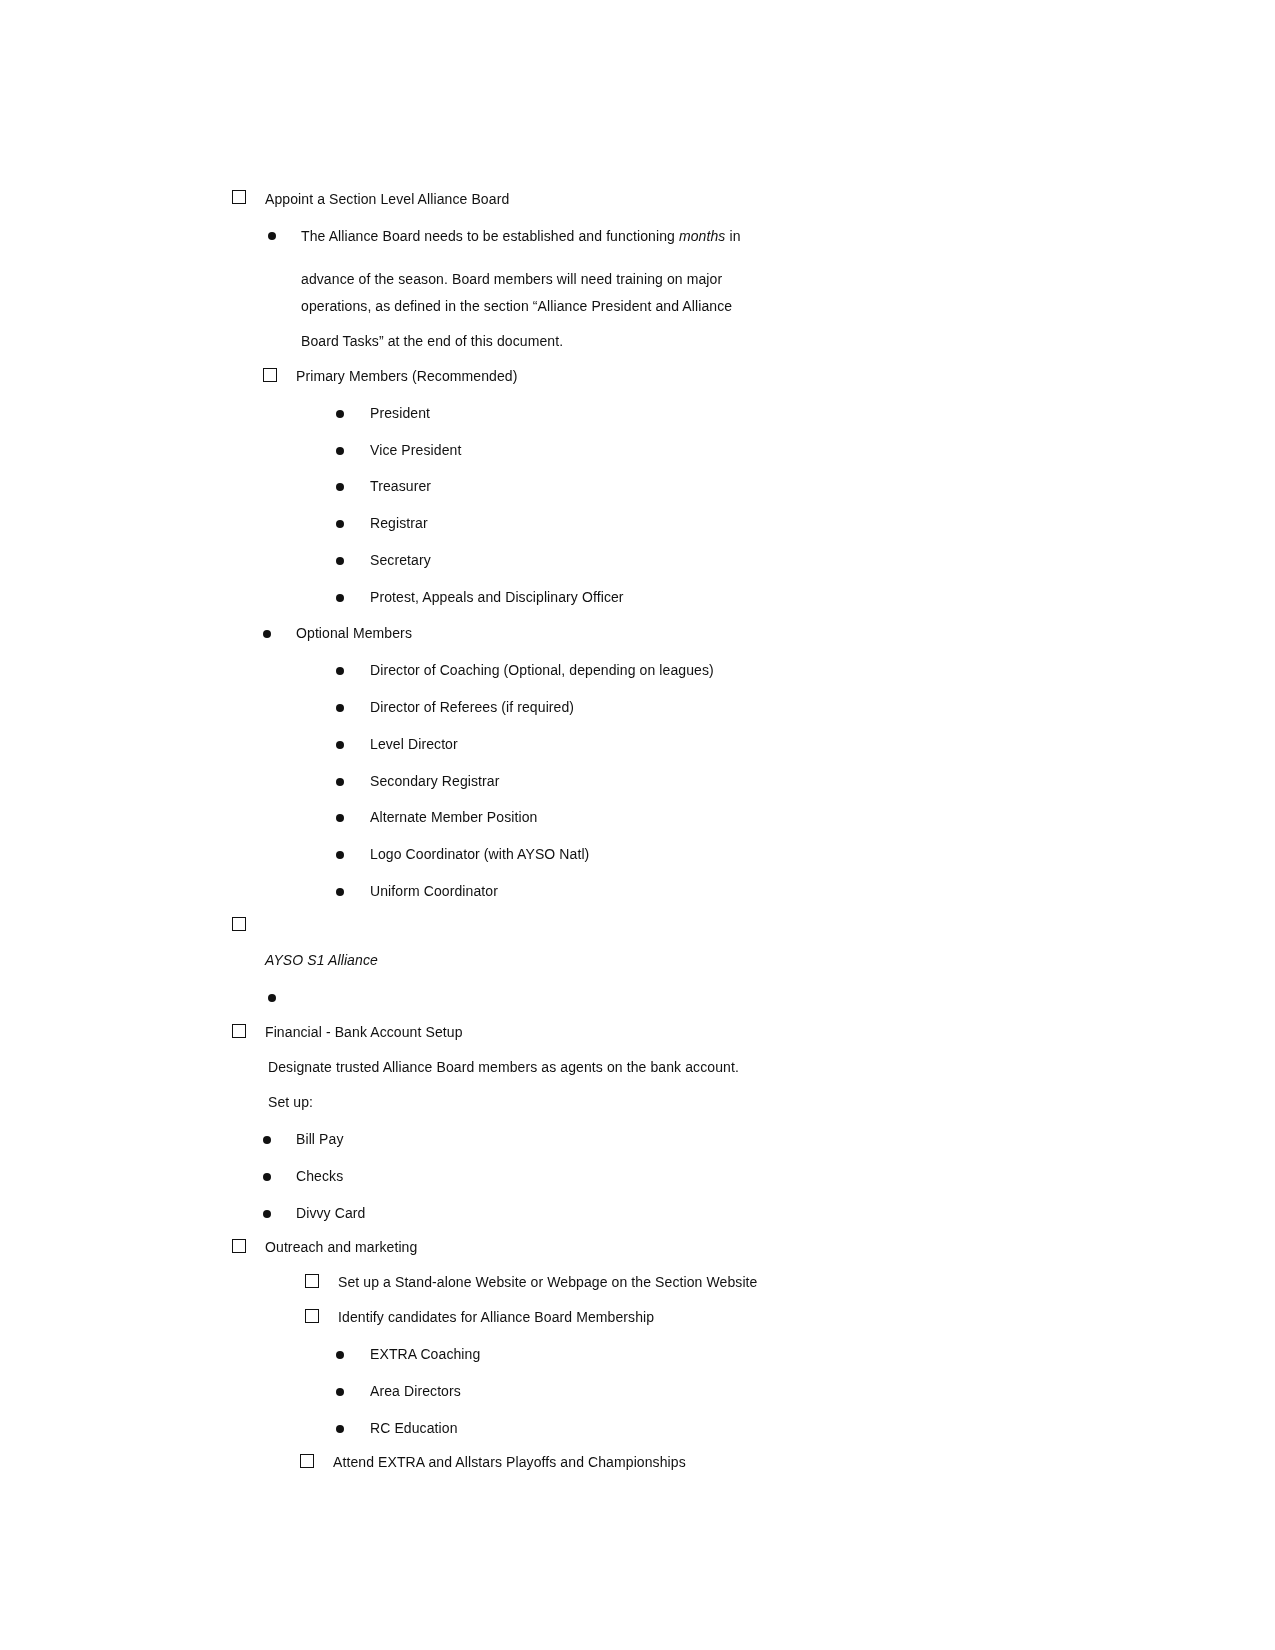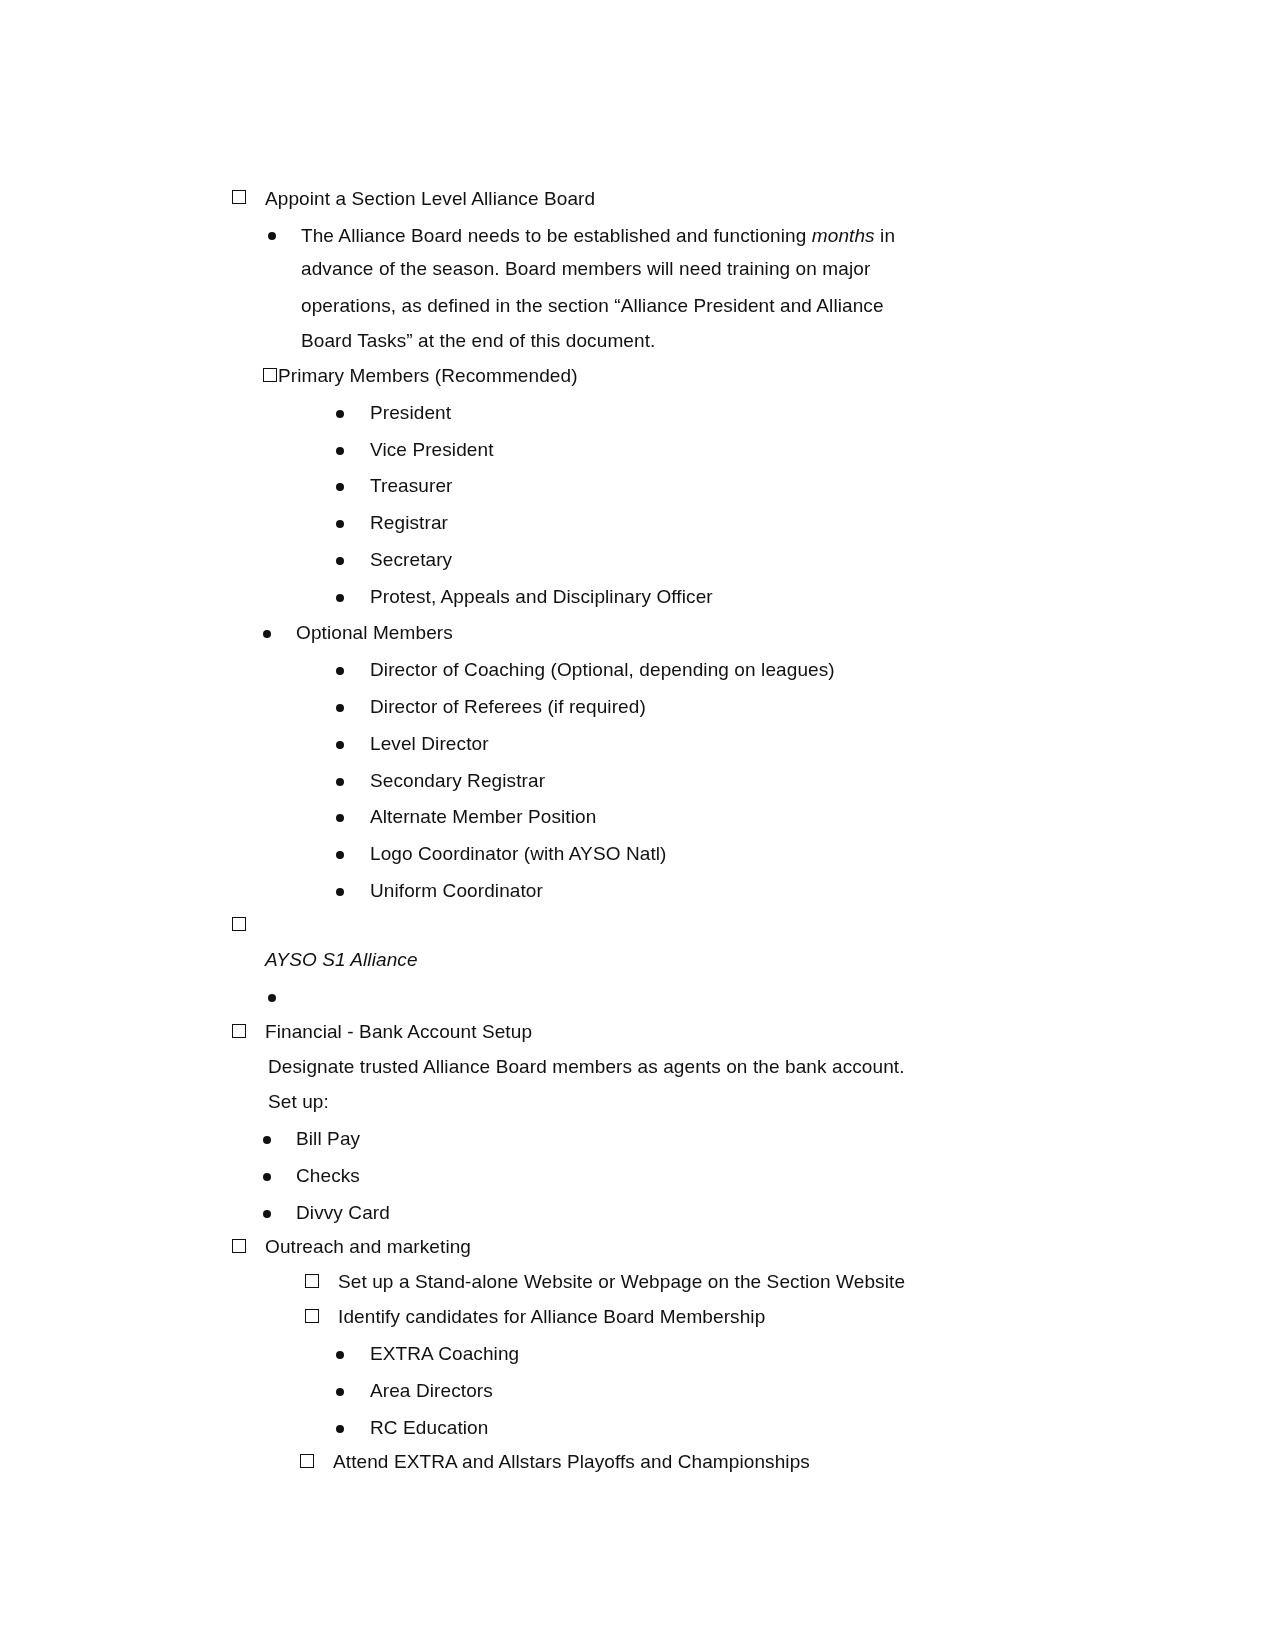--- a/index.html
+++ b/index.html
@@ -1,39 +1,39 @@
 <!DOCTYPE html>
 <html><head>
 <meta charset="utf-8">
 <style>
   html, body { margin: 0; padding: 0; background: #ffffff; }
   body { width: 1275px; height: 1650px; position: relative; overflow: hidden;
          font-family: "Liberation Sans", "DejaVu Sans", sans-serif; color: #111111; }
   .page { position: absolute; left: 0; top: 0; width: 1275px; height: 1650px; background: #ffffff; }
-  .line { position: absolute; font-size: 19px; line-height: 34px; white-space: nowrap; letter-spacing: 0.1px; }
+  .line { position: absolute; font-size: 14px; line-height: 34px; white-space: nowrap; letter-spacing: 0.1px; }
   .cb { position: absolute; width: 14px; height: 14px; border: 1.6px solid #111; box-sizing: border-box; }
   .dot { position: absolute; width: 8px; height: 8px; border-radius: 50%; background: #111; }
   em { font-style: italic; }
 </style>
 </head>
 <body>
 
 <div class="page">
 
   <span class="cb" style="left:232px;top:190px"></span>
   <div class="line" style="left:265px;top:182px">Appoint a Section Level Alliance Board</div>
 
   <span class="dot" style="left:268px;top:232px"></span>
   <div class="line" style="left:301px;top:219px"><span>The Alliance Board needs to be established and functioning </span><em>months</em><span> in</span></div>
-  <div class="line" style="left:301px;top:252px">advance of the season.  Board members will need training on major</div>
+  <div class="line" style="left:301px;top:262px">advance of the season.  Board members will need training on major</div>
   <div class="line" style="left:301px;top:289px">operations, as defined in the section “Alliance President and Alliance</div>
   <div class="line" style="left:301px;top:324px">Board Tasks” at the end of this document.</div>
 
   <span class="cb" style="left:263px;top:368px"></span>
-  <div class="line" style="left:278px;top:359px">Primary Members (Recommended)</div>
+  <div class="line" style="left:296px;top:359px">Primary Members (Recommended)</div>
 
   <span class="dot" style="left:336px;top:410px"></span>
   <div class="line" style="left:370px;top:396px">President</div>
   <span class="dot" style="left:336px;top:447px"></span>
   <div class="line" style="left:370px;top:433px">Vice President</div>
   <span class="dot" style="left:336px;top:483px"></span>
   <div class="line" style="left:370px;top:469px">Treasurer</div>
   <span class="dot" style="left:336px;top:520px"></span>
   <div class="line" style="left:370px;top:506px">Registrar</div>
   <span class="dot" style="left:336px;top:557px"></span>

